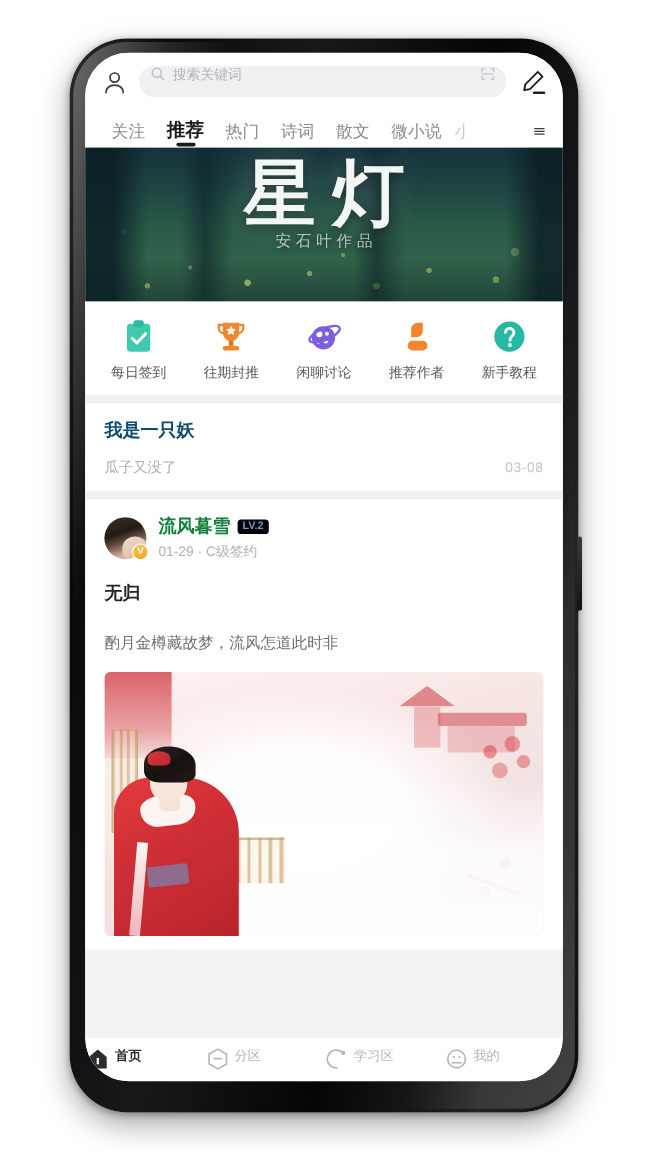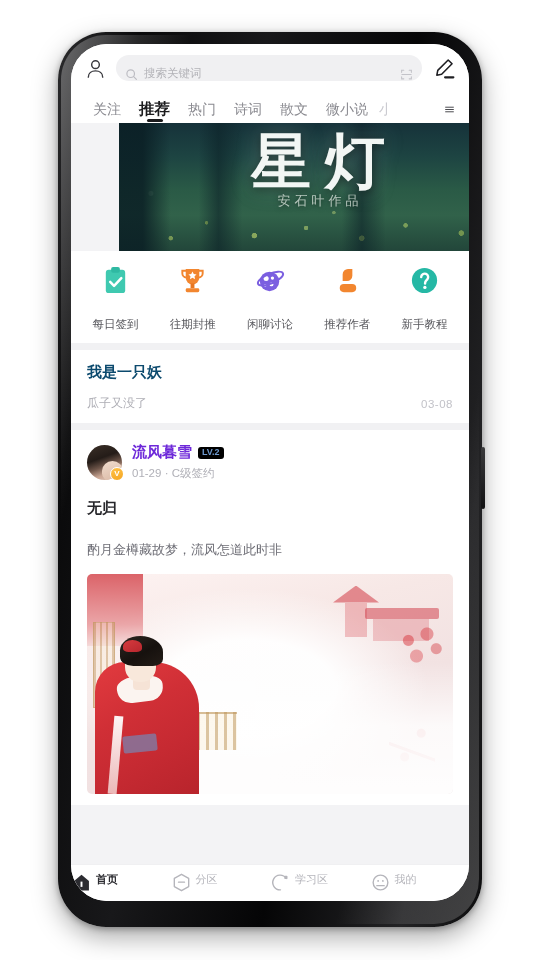--- a/index.html
+++ b/index.html
@@ -48,21 +48,21 @@
   #topbar {
     display: flex; align-items: center; gap: 9px;
     padding: 11px 13px 8px 13px;
     background: #fff; flex: none;
   }
   .avatar-icon { width: 23px; height: 23px; flex: none; }
   #search-pill {
     flex: 1; height: 26px;
     background: #f0f0f2;
     border-radius: 14px;
-    display: flex; align-items: flex-end;
+    display: flex; align-items: flex-start;
     padding: 0 9px; gap: 6px;
   }
   #search-placeholder {
     font-size: 11.5px; color: #b3b3b8; flex: 1;
     white-space: nowrap; overflow: hidden;
   }
   .mini-icon { width: 13px; height: 13px; flex: none; }
   #edit-icon { width: 25px; height: 25px; flex: none; }
 
   
@@ -101,21 +101,20 @@
       radial-gradient(circle at 47% 82%, rgba(205,228,120,.5) 0 2px, transparent 2.5px),
       radial-gradient(circle at 61% 90%, rgba(190,218,96,.55) 0 2.5px, transparent 3px),
       radial-gradient(circle at 72% 80%, rgba(198,224,108,.5) 0 2px, transparent 2.5px),
       radial-gradient(circle at 86% 86%, rgba(186,212,92,.5) 0 2.5px, transparent 3px),
       radial-gradient(circle at 13% 90%, rgba(196,220,104,.5) 0 2px, transparent 2.5px),
       radial-gradient(circle at 54% 70%, rgba(210,230,130,.4) 0 1.5px, transparent 2px),
       radial-gradient(circle at 90% 68%, rgba(220,235,150,.35) 0 3px, transparent 4px),
       radial-gradient(circle at 8% 55%, rgba(140,180,150,.25) 0 2px, transparent 3px),
       linear-gradient(180deg,#16323a 0%,#1d4442 26%,#2a5a46 52%,#31624a 72%,#22463a 100%),
       linear-gradient(90deg,#16323c 0%,#2b5a48 40%,#1e4a42 70%,#14303a 100%);
-    margin-left: 48px;
   }
   #banner::before {
     content: "";
     position: absolute; inset: 0;
     background:
       linear-gradient(90deg, rgba(10,30,36,.85) 0 6%, transparent 13%),
       linear-gradient(90deg, transparent 20%, rgba(12,34,40,.6) 25%, transparent 31%),
       linear-gradient(90deg, transparent 56%, rgba(10,30,38,.55) 61%, transparent 67%),
       linear-gradient(90deg, transparent 88%, rgba(10,28,34,.8) 95% 100%);
   }
@@ -138,21 +137,21 @@
     text-shadow: 0 1px 5px rgba(0,0,0,.55);
   }
 
   
   #quick-actions {
     display: flex; background: #fff;
     padding: 14px 6px 11px 6px;
   }
   .qa-item {
     flex: 1; display: flex; flex-direction: column;
-    align-items: center; gap: 21px;
+    align-items: center; gap: 7px;
   }
   .qa-icon { width: 31px; height: 31px; }
   .qa-label { font-size: 11.5px; color: #57575c; white-space: nowrap; }
 
   .divider-band { height: 7px; background: #f1f1f3; }
 
   
   .post-card { background: #fff; padding: 13px 16px 11px 16px; }
   .post-title-sm { font-size: 15px; color: #0c4a6e; font-weight: bold; }
   .post-meta-row {
@@ -179,21 +178,21 @@
   #avatar-badge {
     position: absolute; right: -2px; bottom: -1px;
     width: 14px; height: 14px; border-radius: 50%;
     background: linear-gradient(160deg,#ffc247,#f5a623);
     border: 1.5px solid #fff;
     color: #fff; font-size: 8px; font-weight: bold;
     display: flex; align-items: center; justify-content: center;
     line-height: 1;
   }
   #author-name-line { display: flex; align-items: center; gap: 6px; }
-  #author-name { font-size: 15px; font-weight: bold; color: #6d28d9; }
+  #author-name { font-size: 15px; font-weight: bold; color: #15803d; }
   #level-badge {
     background: #000000; color: #6f9bd1;
     font-size: 9px; font-weight: bold;
     padding: 1.5px 4px; border-radius: 3px; line-height: 1;
   }
   #author-sub { font-size: 11.5px; color: #b0b0b7; margin-top: 4px; }
 
   #poem-title {
     font-size: 15px; font-weight: bold; color: #26262a;
     margin: 18px 0 0 0;

